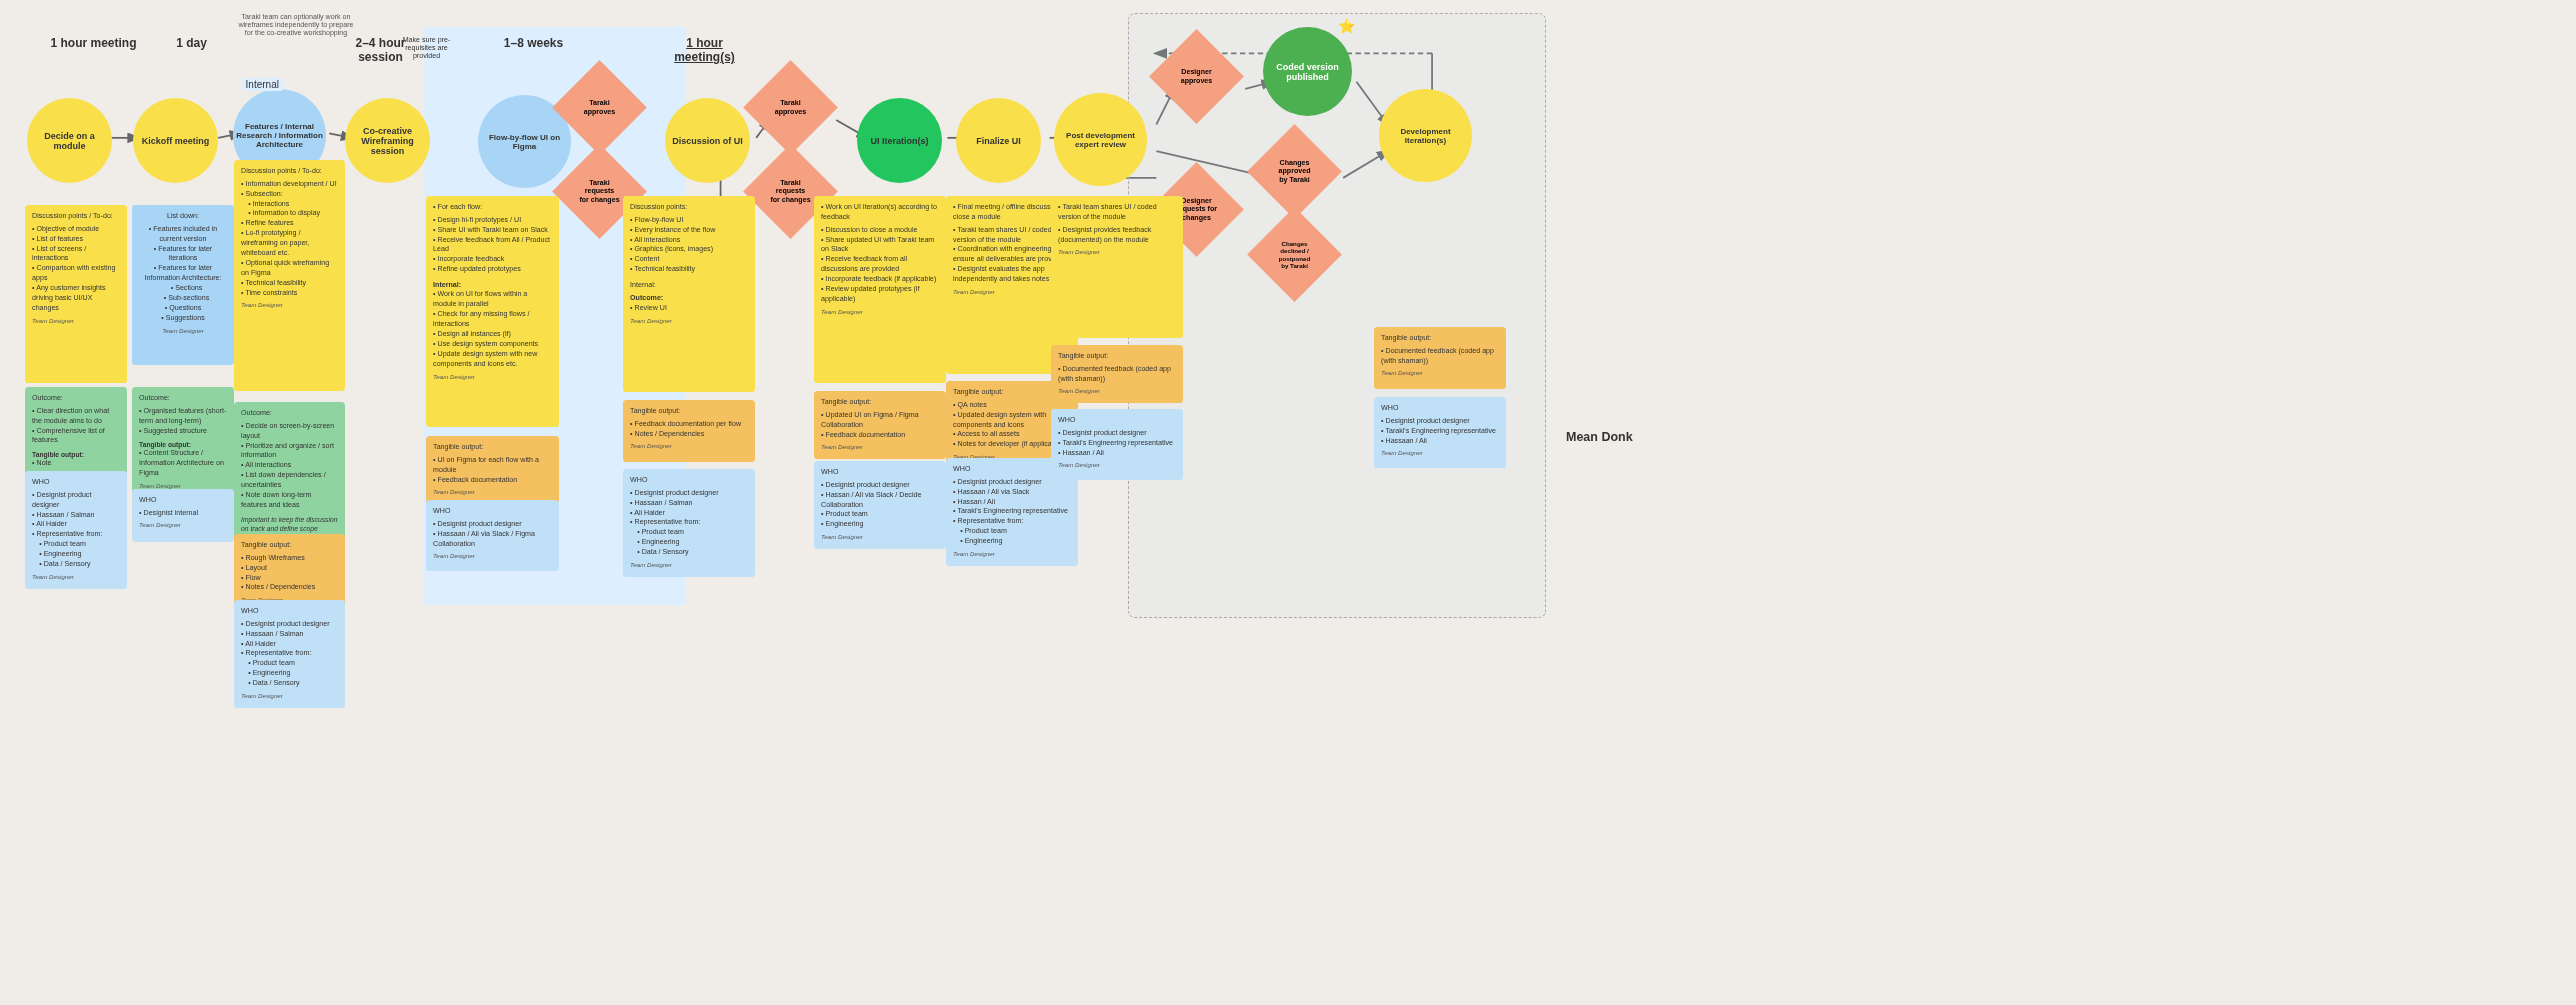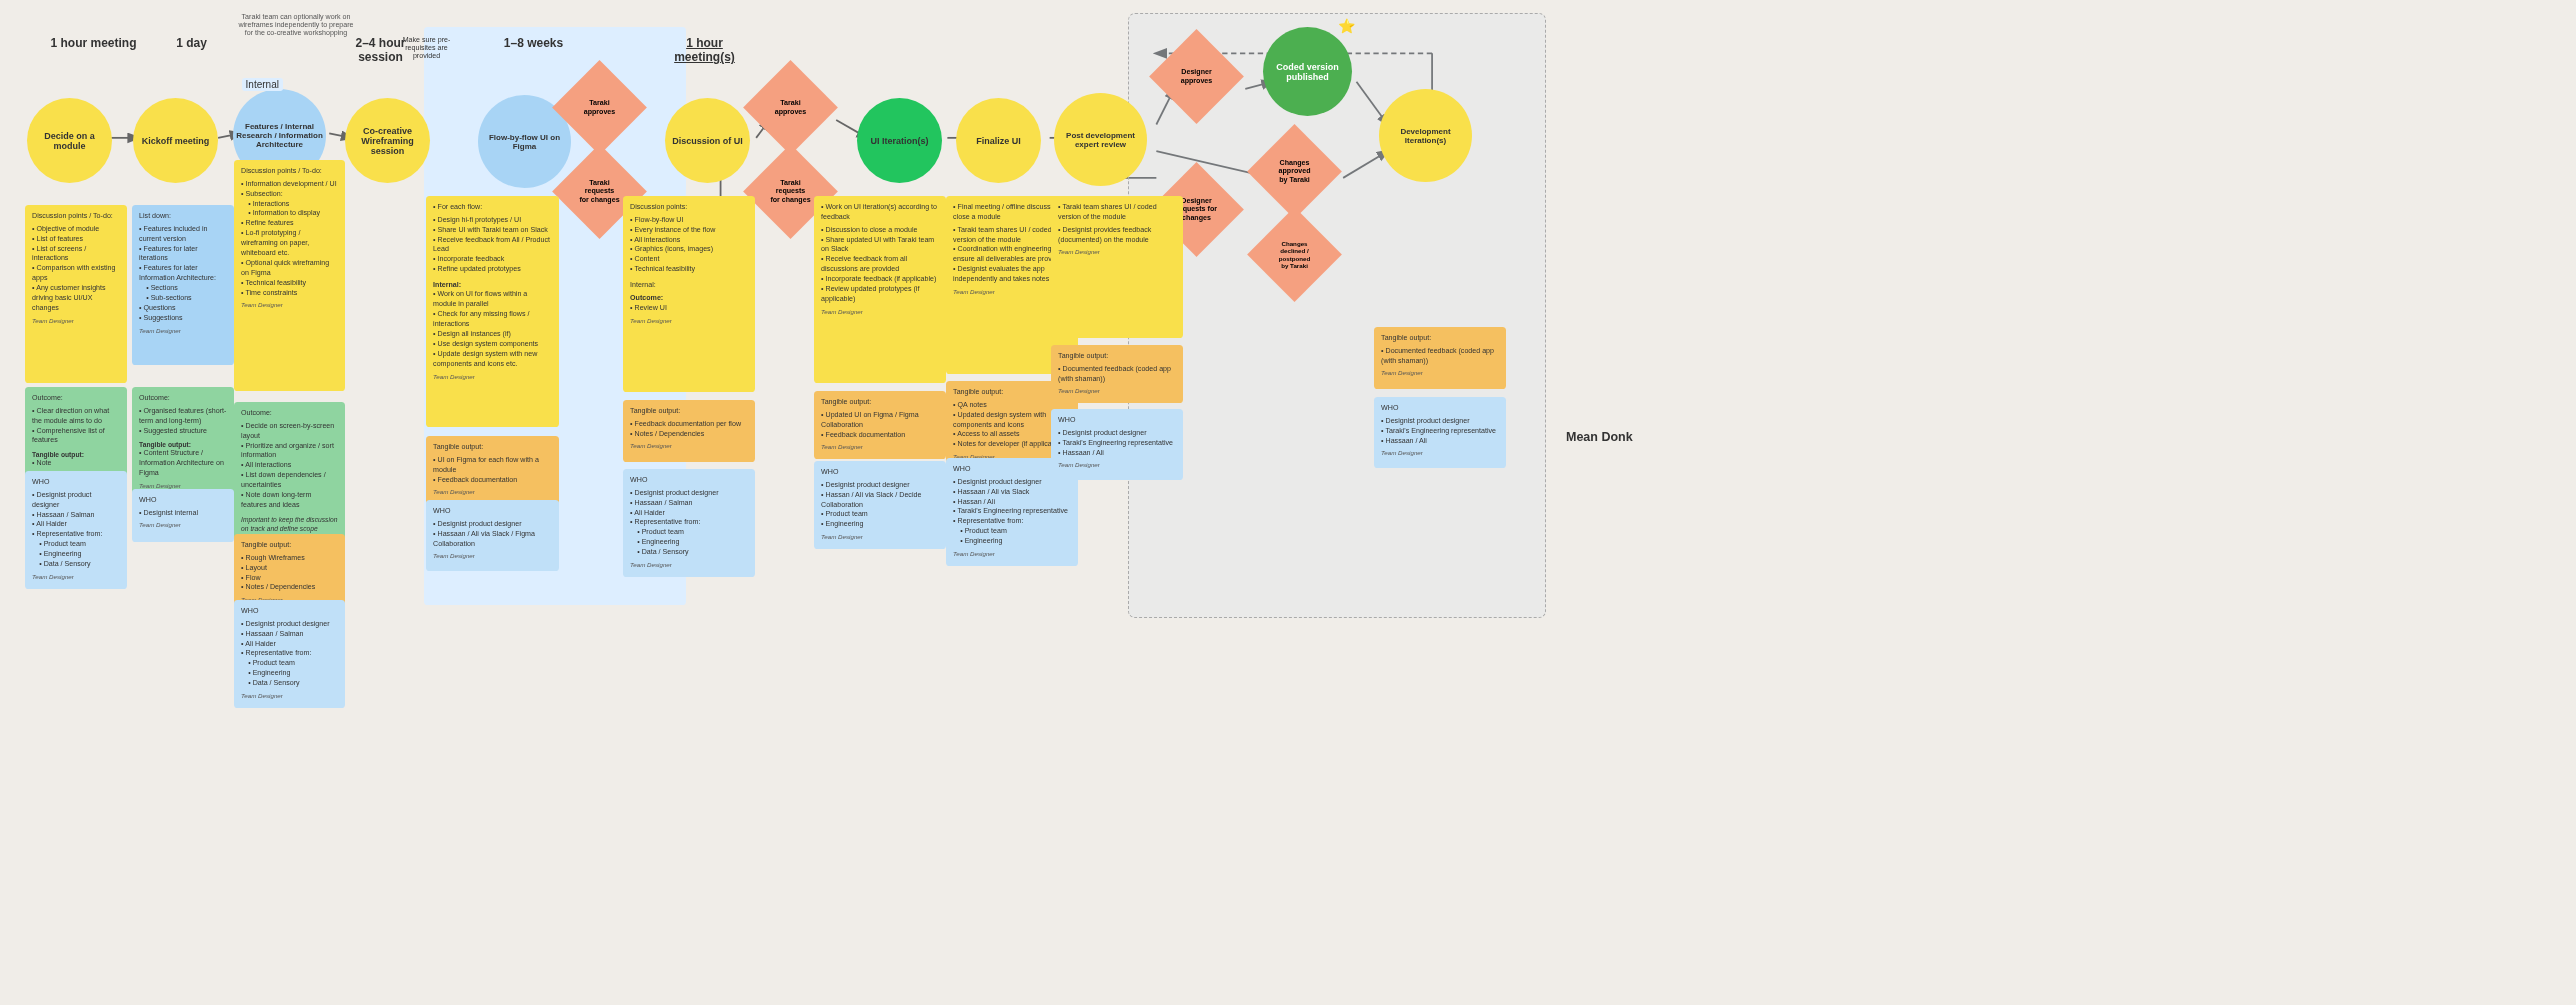--- a/index.html
+++ b/index.html
@@ -256,21 +256,21 @@
   <div class="note-card note-yellow" style="left:25px; top:205px; width:102px; min-height:178px;">
     <div class="note-title">Discussion points / To-do:</div>
     <div>• Objective of module</div>
     <div>• List of features</div>
     <div>• List of screens / interactions</div>
     <div>• Comparison with existing apps</div>
     <div>• Any customer insights driving basic UI/UX changes</div>
     <div class="note-label">Team Designer</div>
   </div>
 
-  <div class="note-card note-blue" style="left:132px; top:205px; width:102px; min-height:160px;">
+  <div class="note-card note-blue" style="left:132px; top:205px; width:102px; min-height:160px;text-align:center;">
     <div class="note-title">List down:</div>
     <div>• Features included in current version</div>
     <div>• Features for later iterations</div>
     <div>• Features for later Information Architecture:</div>
     <div style="padding-left:7.1px;">• Sections</div>
     <div style="padding-left:7.1px;">• Sub-sections</div>
     <div>• Questions</div>
     <div>• Suggestions</div>
     <div class="note-label">Team Designer</div>
   </div>

